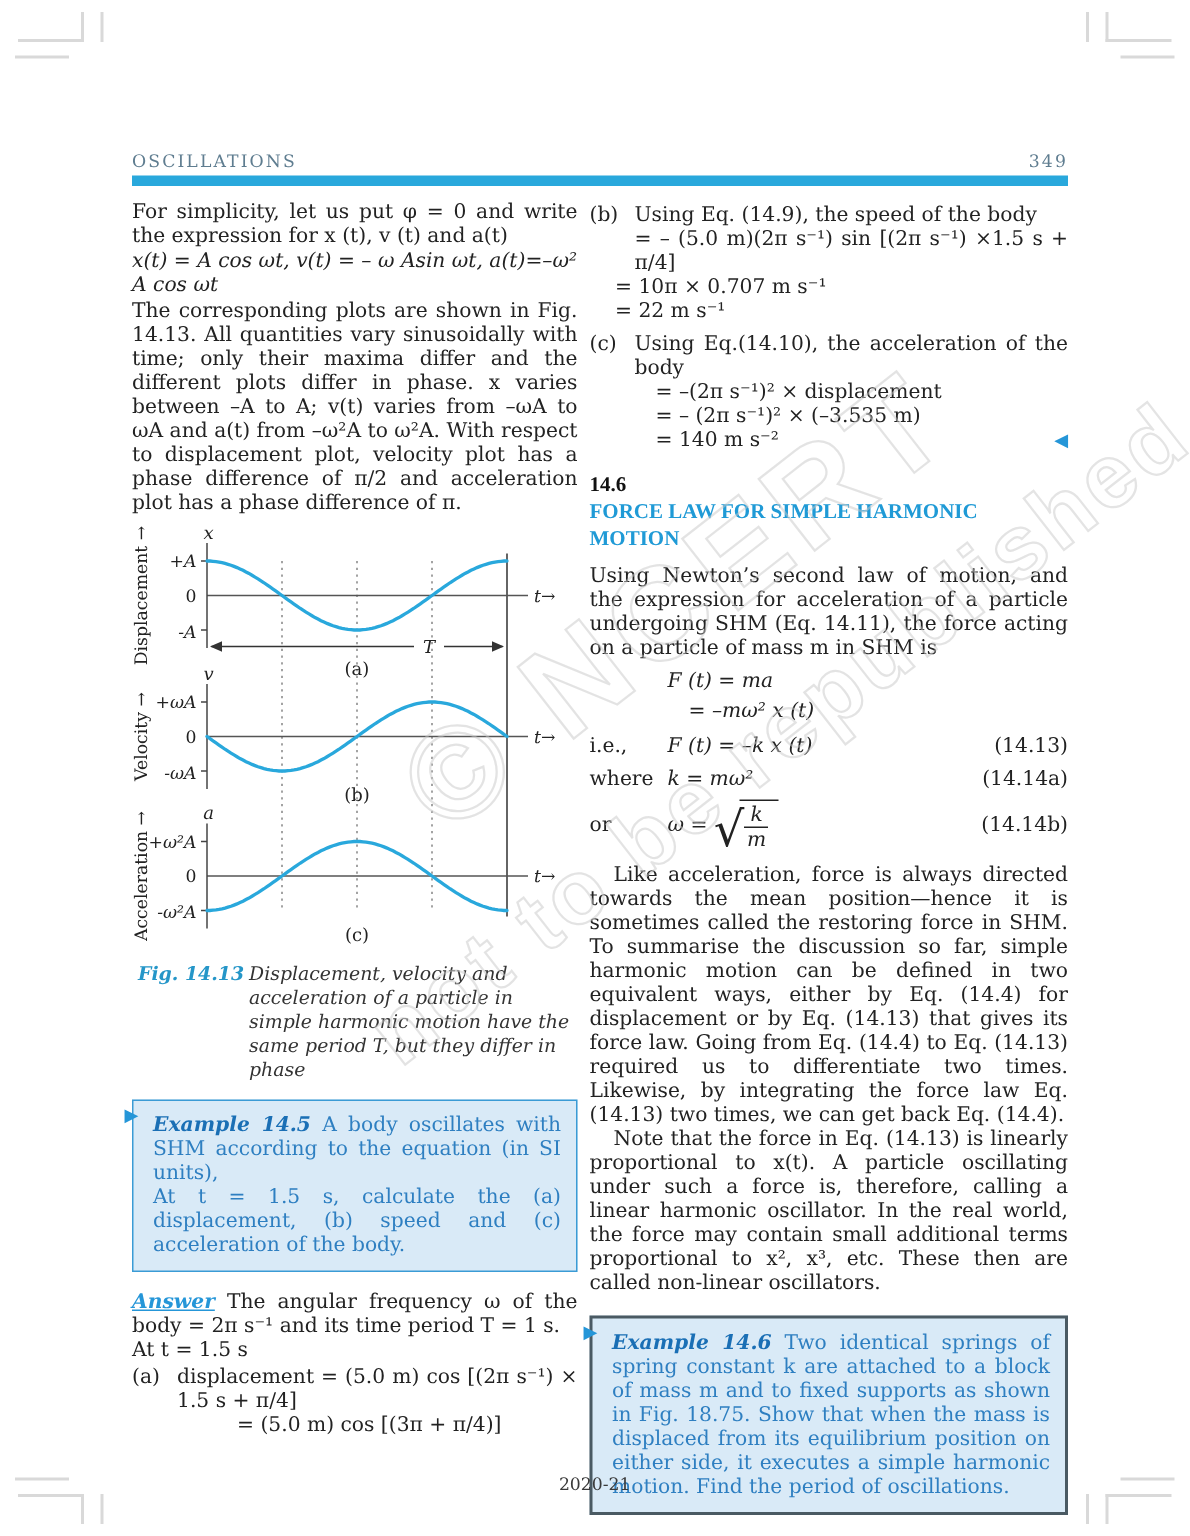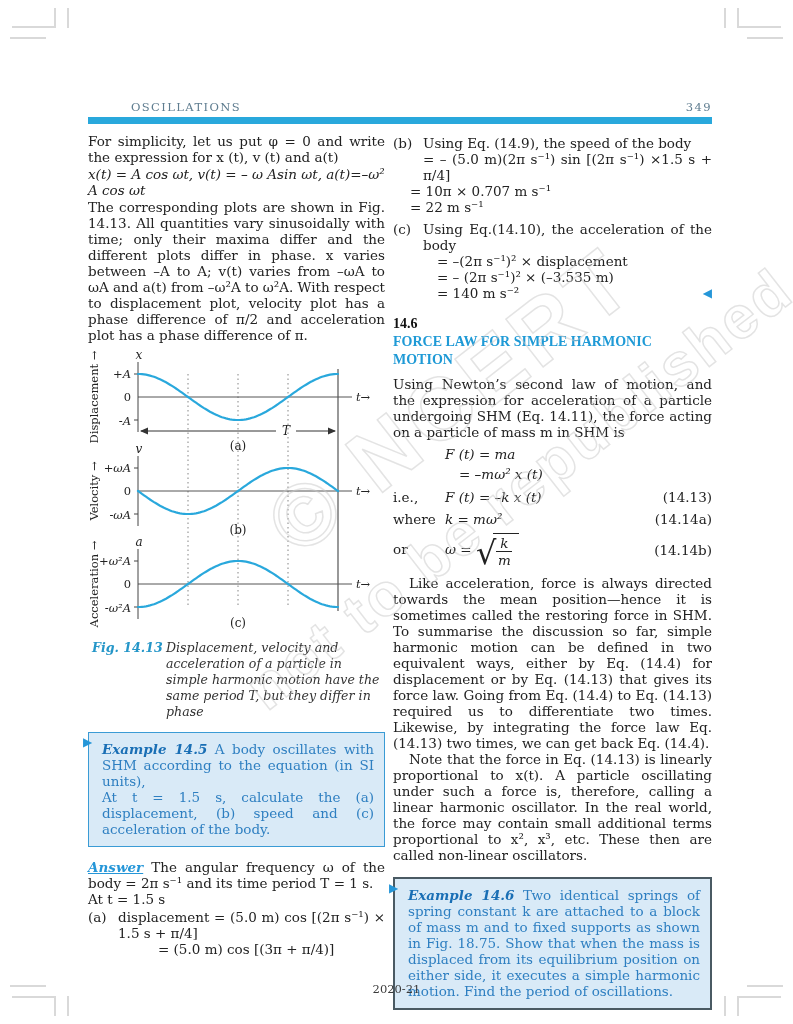--- a/index.html
+++ b/index.html
@@ -8,21 +8,21 @@
   
   .cm{position:absolute;background:#d9d9d9;}
   
   .watermark{position:absolute;left:120px;top:340px;width:720px;text-align:center;
     transform:rotate(-38deg);pointer-events:none;z-index:6;opacity:.5;
     color:transparent;-webkit-text-stroke:1.5px var(--wm,#c9c9c9);}
   .watermark .wm1{font-size:88px;font-family:"Liberation Sans",sans-serif;font-weight:bold;letter-spacing:6px;}
   .watermark .wm2{font-size:60px;font-family:"Liberation Sans",sans-serif;font-weight:bold;letter-spacing:3px;margin-top:26px;}
   .content{position:absolute;left:88px;top:100px;width:624px;z-index:1;}
   .pagehead{display:flex;justify-content:space-between;align-items:baseline;
-    font-size:11.5px;letter-spacing:1.4px;color:var(--headergray,#5f7d90);margin-left:43px;}
+    font-size:11.5px;letter-spacing:1.4px;color:var(--headergray,#5f7d90);}
   .rule{height:7px;background:var(--rule,#29a8dc);margin-top:3px;}
   .columns{display:flex;gap:8px;margin-top:9px;}
   .col{font-size:13.5px;line-height:16px;}
   .col.left{width:297px;flex:none;}
   .col.right{width:319px;flex:none;}
   p{margin:0;}
   .just{text-align:justify;}
   .indent{text-indent:16px;}
   .eqline{font-style:italic;margin:1px 0;}
   

